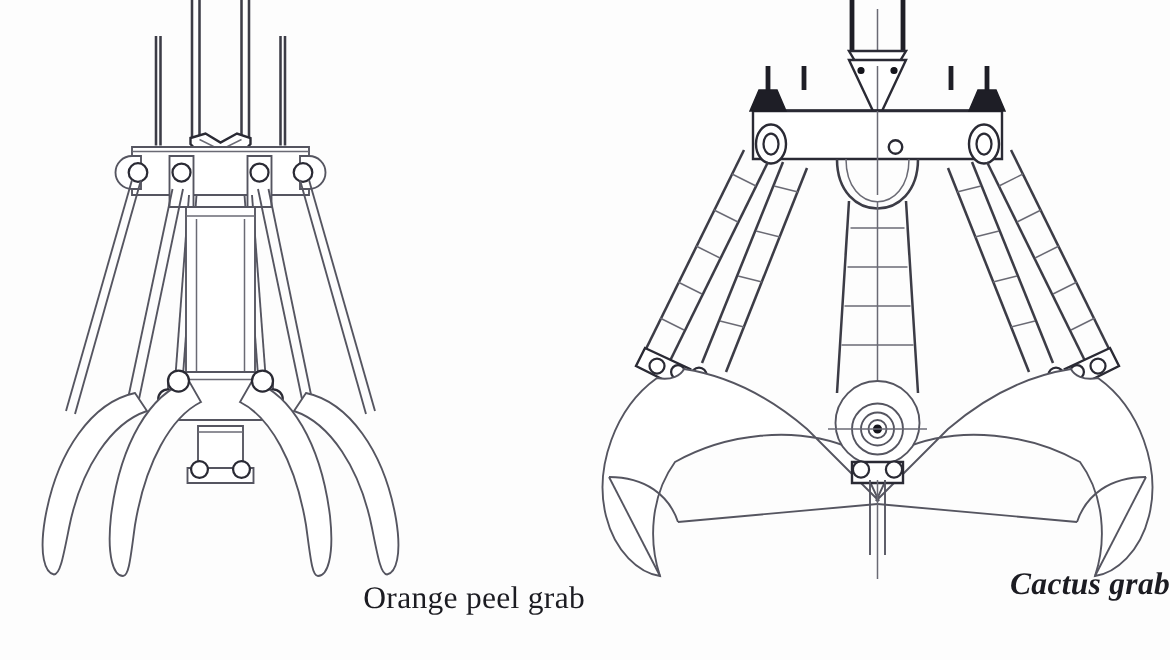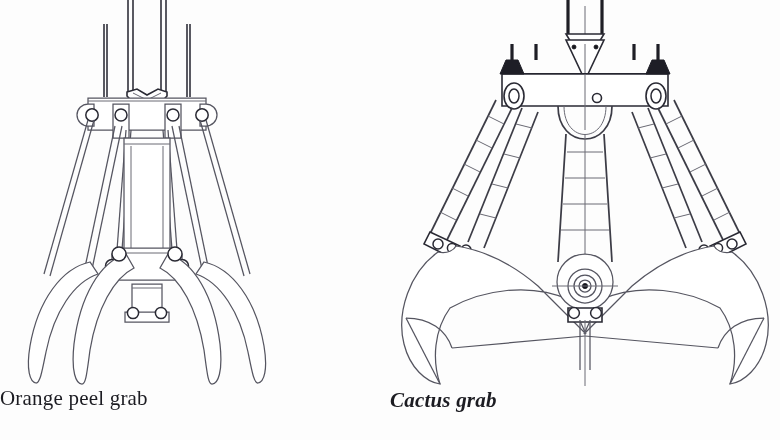--- a/index.html
+++ b/index.html
@@ -27,28 +27,28 @@
   .figure svg {
     display: block;
     width: 100%;
     height: 100%;
   }
 
   .caption {
     position: absolute;
     left: 0;
     width: 100%;
-    text-align: left;
+    text-align: right;
     color: #1c1c22;
     font-size: 21px;
     letter-spacing: .2px;
     white-space: nowrap;
   }
   #caption-orange-peel { top: 386px; font-style: normal; }
-  #caption-cactus      { top: 388px; font-style: italic; font-weight: 600; }
+  #caption-cactus      { top: 377px; font-style: italic; font-weight: 600; }
 
   
   .ln      { fill: none; stroke: #555560; stroke-width: 1.25; }
   .ln-thin { fill: none; stroke: #6a6a74; stroke-width: 1; }
   .ln-med  { fill: none; stroke: #3c3c46; stroke-width: 1.7; }
   .ln-hv   { fill: none; stroke: #1e1e26; stroke-width: 3.2; }
   .ln-hv2  { fill: none; stroke: #1e1e26; stroke-width: 2.2; }
   .sh      { fill: #ffffff; stroke: #555560; stroke-width: 1.25; }
   .sh-d    { fill: #ffffff; stroke: #2a2a34; stroke-width: 1.6; }
   .pin     { fill: #15151c; stroke: #15151c; stroke-width: .8; }

